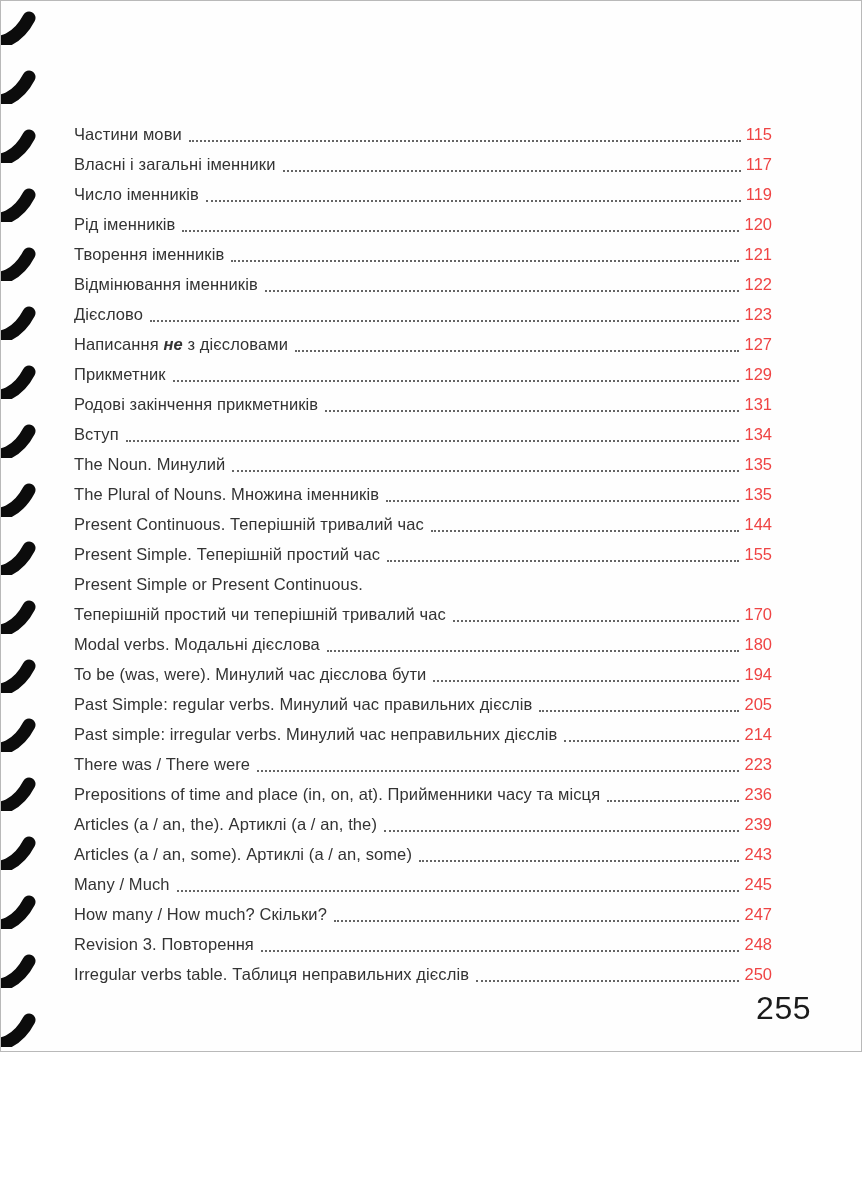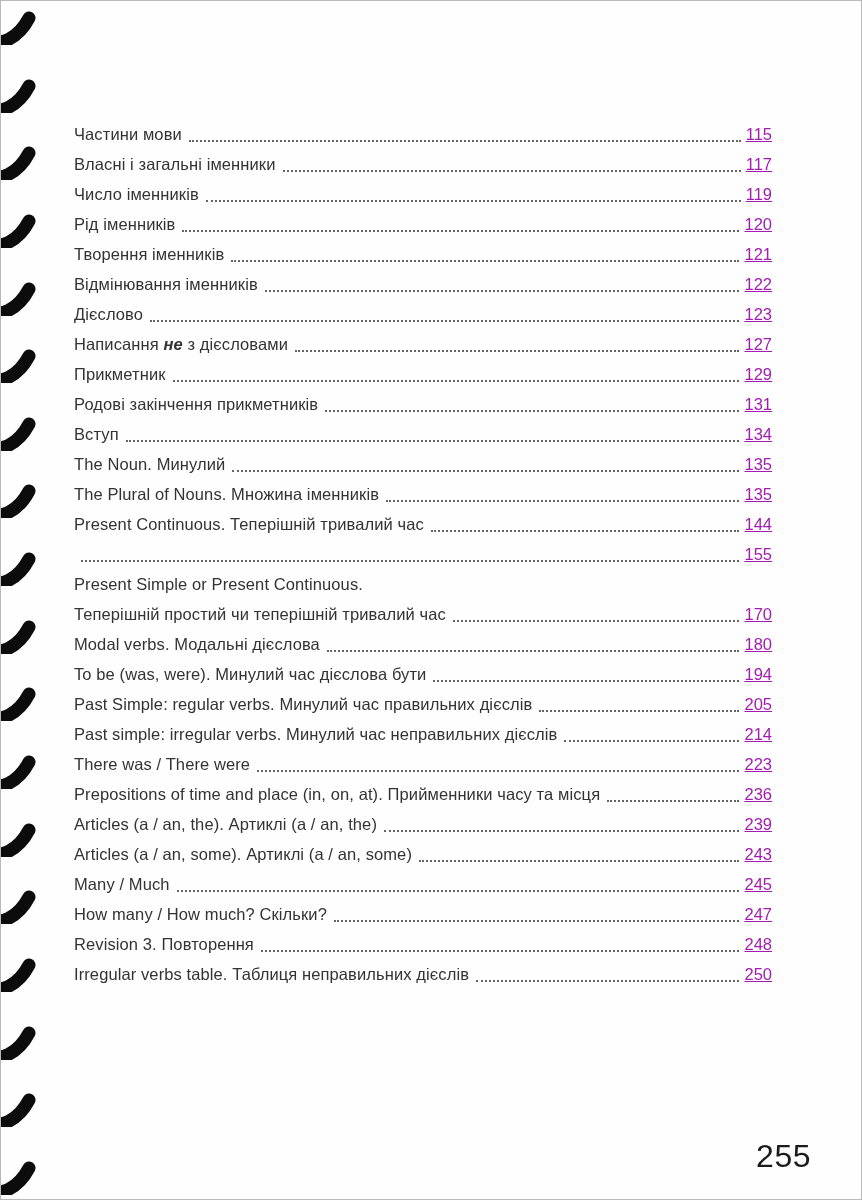--- a/index.html
+++ b/index.html
@@ -1,19 +1,19 @@
 <!DOCTYPE html>
 <html><head>
 <meta charset="utf-8">
 <style>
   html, body { margin: 0; padding: 0; background: #ffffff; }
   .page {
     position: relative;
     width: 862px;
-    height: 1200px;
+    height: 1052px;
     box-sizing: border-box;
     background: #fefefe;
     border: 1px solid #b9b9b9;
     overflow: hidden;
     font-family: "Liberation Sans", sans-serif;
     color: #2e2e2e;
   }
 
   
   .binding {
@@ -56,21 +56,21 @@
   .title { white-space: nowrap; line-height: 30px; letter-spacing: 0.1px; }
   .title .em { font-weight: bold; font-style: italic; margin-top: 32px; }
   .leader {
     flex: 1;
     margin: 0 5px 0 7px;
     align-self: flex-end;
     border-bottom: 2px dotted #646464;
     transform: translateY(-7px);
     min-width: 12px;
   }
-  .pageno { line-height: 30px; white-space: nowrap; color: #a21caf; text-decoration: underline; }
+  .pageno { line-height: 30px; white-space: nowrap; color: #ef4444; }
 
   .page-number {
     position: absolute;
     right: 50px;
     bottom: 24px;
     font-size: 32px;
     color: #1b1b1b;
     letter-spacing: 0.5px;
   }
 </style>
@@ -222,20 +222,21 @@
     <span class="pageno">135</span>
   </li>
 
   <li class="toc-row">
     <span class="title">Present Continuous. Теперішній тривалий час</span>
     <span class="leader"></span>
     <span class="pageno">144</span>
   </li>
 
   <li class="toc-row">
+    <span class="title">Present Simple. Теперішній простий час</span>
     <span class="leader"></span>
     <span class="pageno">155</span>
   </li>
 
   <li class="toc-row">
     <span class="title">Present Simple or Present Continuous.</span>
 
   </li>
 
   <li class="toc-row">

